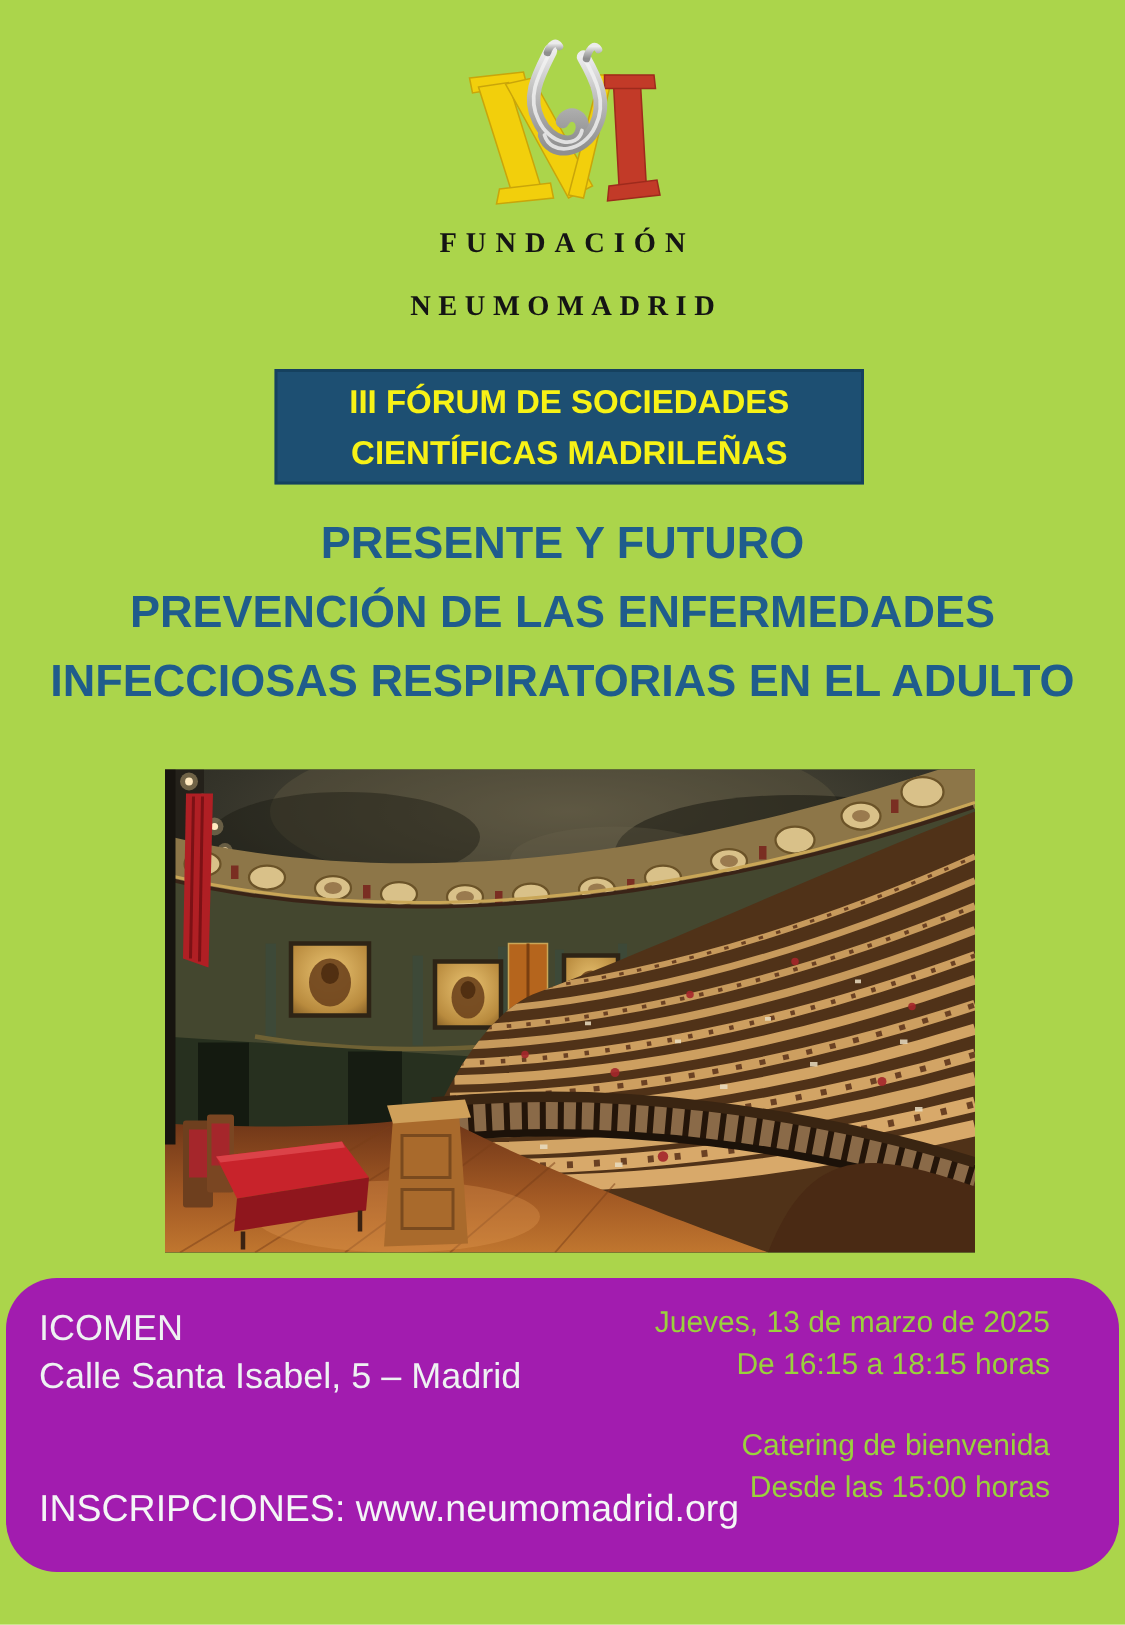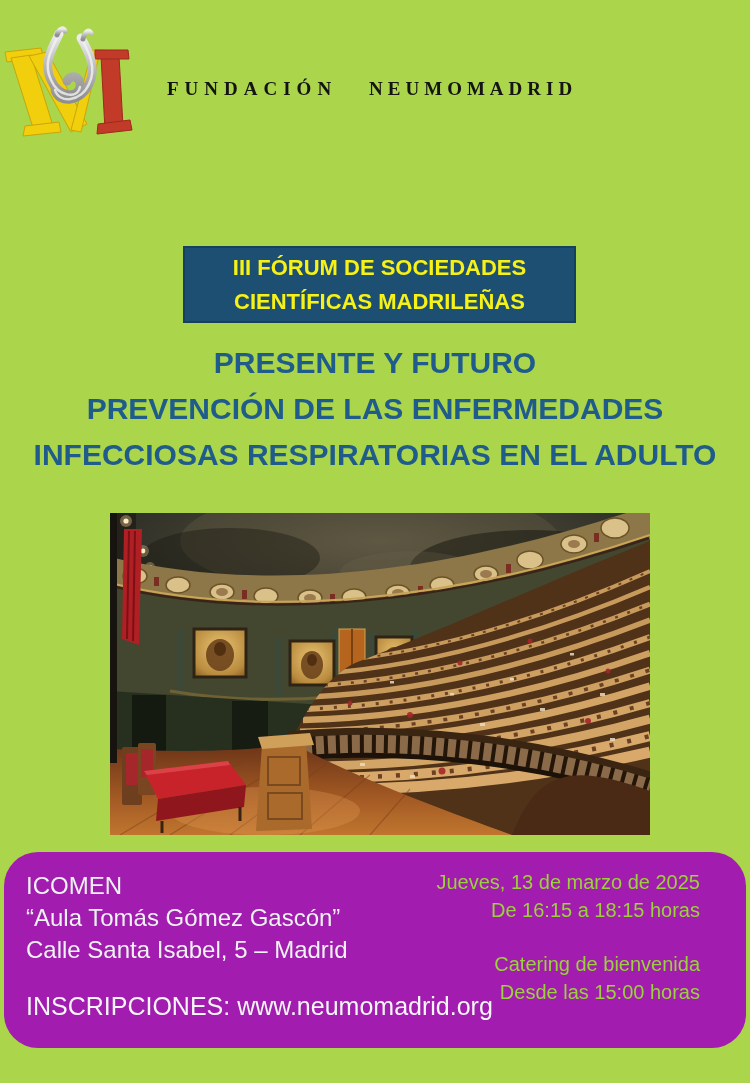--- a/index.html
+++ b/index.html
@@ -4,29 +4,29 @@
 <style>
   html,body{margin:0;padding:0;}
   body{font-family:"Liberation Sans",sans-serif;}
   .poster{
     position:relative;width:750px;height:1083px;overflow:hidden;
     background:#abd54b;
   }
   
   .logo-block{
     position:absolute;left:0;top:26px;width:750px;
-    display:flex;flex-direction:row;align-items:center;gap:27px;
+    display:flex;flex-direction:column;align-items:center;
   }
   .logo-mark{width:134px;height:118px;}
   .logo-line{
     font-family:"Liberation Serif",serif;font-weight:700;color:#141414;
     font-size:19px;line-height:24px;letter-spacing:6px;text-indent:6px;
   }
   .logo-line.l1{margin-top:7px;}
-  .logo-line.l2{margin-top:8px;letter-spacing:5px;text-indent:5px;}
+  .logo-line.l2{margin-top:18px;letter-spacing:5px;text-indent:5px;}
   
   .banner{
     position:absolute;left:183px;top:246px;width:393px;height:77px;
     background:#1d4f72;border:2px solid rgba(10,40,60,.35);box-sizing:border-box;
     display:flex;flex-direction:column;align-items:center;justify-content:center;
   }
   .banner div{
     color:#f7f216;font-size:22px;line-height:34px;font-weight:700;white-space:nowrap;
   }
   
@@ -327,21 +327,20 @@
       <rect x="158" y="244" width="32" height="28" fill="none" stroke="#7a4a1e" stroke-width="2"></rect>
       <rect x="158" y="280" width="34" height="26" fill="none" stroke="#7a4a1e" stroke-width="2"></rect>
 
       <rect x="0" y="0" width="7" height="250" fill="#17140f"></rect>
     </svg>
   </div>
 
   <div class="footer">
     <div class="venue">
       <div>ICOMEN</div>
-      <div>“Aula Tomás Gómez Gascón”</div>
       <div>Calle Santa Isabel, 5 – Madrid</div>
     </div>
     <div class="inscriptions">INSCRIPCIONES: www.neumomadrid.org</div>
     <div class="schedule">
       <div>Jueves, 13 de marzo de 2025</div>
       <div>De 16:15 a 18:15 horas</div>
       <div class="spacer"></div>
       <div>Catering de bienvenida</div>
       <div>Desde las 15:00 horas</div>
     </div>

